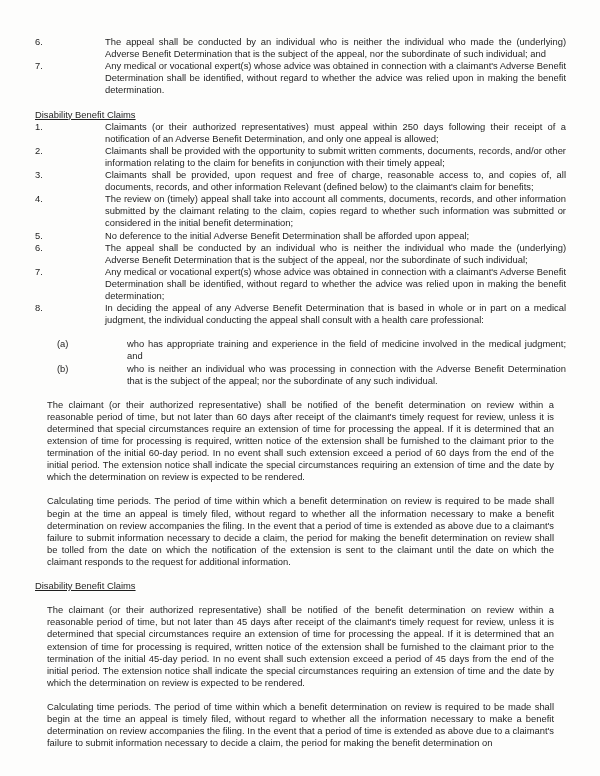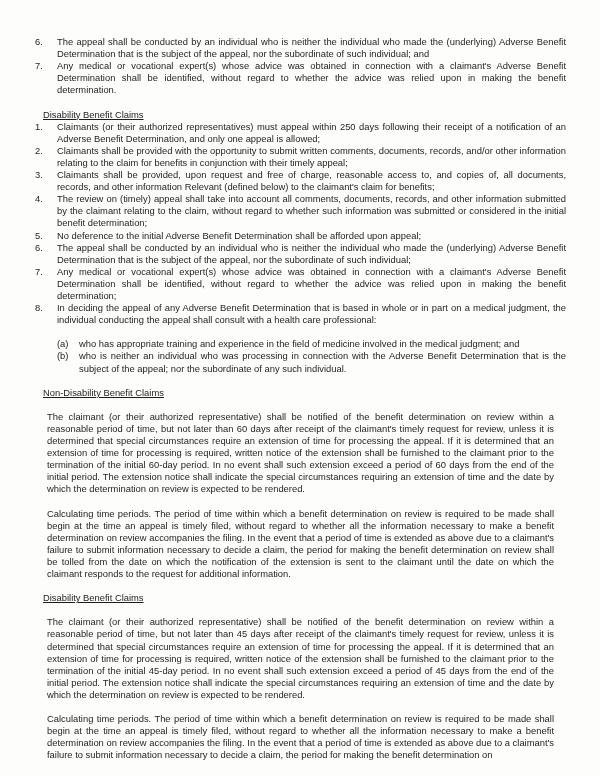--- a/index.html
+++ b/index.html
@@ -17,23 +17,23 @@
     width: 600px;
     height: 776px;
     padding: 36px 34px 0 35px;
     font-size: 9.4px;
     line-height: 12.1px;
   }
   .list { }
   .list.indent1 { margin-left: 22px; }
   .li { display: flex; }
   .marker { flex: 0 0 22px; }
-  .li .body { flex: 1 1 auto; text-align: justify; }
+  .li .body { flex: 1 1 auto; text-align: justify; margin-left: 48px; }
   .heading { }
-  .heading.u { text-decoration: underline; margin-left: 8px; }
+  .heading.u { text-decoration: underline; }
   .bold { font-weight: 400; }
   .para { margin: 12px; text-align: justify; }
   .gap { margin-top: 12.1px; }
 </style>
 </head>
 <body style="background: rgb(253, 253, 252); color: rgb(30, 30, 30);">
 
 <div class="page" id="doc-root">
     <div class="list">
       <div class="li">
@@ -54,21 +54,21 @@
       <div class="li">
         <span class="marker">2.</span>
         <span class="body"><span class="run">Claimants shall be provided with the opportunity to submit written comments, documents, records, and/or other information relating to the claim for benefits in conjunction with their timely appeal;</span></span>
       </div>
       <div class="li">
         <span class="marker">3.</span>
         <span class="body"><span class="run">Claimants shall be provided, upon request and free of charge, reasonable access to, and copies of, all documents, records, and other information Relevant (defined below) </span><span class="run bold">to the claimant's claim for benefits;</span></span>
       </div>
       <div class="li">
         <span class="marker">4.</span>
-        <span class="body"><span class="run">The review on (timely) appeal shall take into account all comments, documents, records, and other information submitted by the claimant relating to the claim, without regard to whether such information was submitted or considered in the initial benefit determination;</span></span>
+        <span class="body"><span class="run">The review on (timely) appeal shall take into account all comments, documents, records, and other information submitted by the claimant relating to the claim, copies regard to whether such information was submitted or considered in the initial benefit determination;</span></span>
       </div>
       <div class="li">
         <span class="marker">5.</span>
         <span class="body"><span class="run">No deference to the initial Adverse Benefit Determination shall be afforded upon appeal;</span></span>
       </div>
       <div class="li">
         <span class="marker">6.</span>
         <span class="body"><span class="run">The appeal shall be conducted by an individual who is neither the individual who made the (underlying) Adverse Benefit Determination that is the subject of the appeal, nor the subordinate of such individual;</span></span>
       </div>
       <div class="li">
@@ -83,19 +83,18 @@
     <div class="list indent1 gap">
       <div class="li">
         <span class="marker">(a)</span>
         <span class="body"><span class="run">who has appropriate training and experience in the field of medicine involved in the medical judgment; and</span></span>
       </div>
       <div class="li">
         <span class="marker">(b)</span>
         <span class="body"><span class="run">who is neither an individual who was processing in connection with the </span><span class="run bold">Adverse Benefit Determination that is the</span><span class="run"> subject of the appeal; nor the subordinate of any such individual.</span></span>
       </div>
     </div>
-    <div class="heading u gap">Non-Disability Benefit Claims</div>
     <p class="para"><span class="run">The claimant (or their authorized representative) shall be notified of the benefit determination on review within a </span><span class="run bold">reasonable period of time, but not later than 60 days after receipt of the claimant's timely request for review, unless it is</span><span class="run"> determined that special circumstances require an extension of time for processing the appeal.  If it is determined that an extension of time for processing is required, written notice of the extension shall be furnished to the claimant prior to the termination of the initial 60-day period.  In no event shall such extension exceed a period of 60 days from the end of the initial period.  The extension notice shall indicate the special circumstances requiring an extension of time and the date by which the determination on review is expected to be rendered.</span></p>
     <p class="para gap"><span class="run">Calculating time periods.  The period of time within which a benefit determination on review is required to be made shall begin at the time an appeal is timely filed, without regard to whether all the information necessary to make a benefit determination on review accompanies the filing.  In the event that a period of time is extended as above due to a </span><span class="run bold">claimant's failure to submit information necessary to decide a claim, the period for making the benefit determination on</span><span class="run"> review shall be tolled from the date on which the notification of the extension is sent to the claimant until the date on which the claimant responds to the request for additional information.</span></p>
     <div class="heading u gap">Disability Benefit Claims</div>
     <p class="para"><span class="run">The claimant (or their authorized representative) shall be notified of the benefit determination on review within a </span><span class="run bold">reasonable period of time, but not later than 45 days after receipt of the claimant's timely request for review, unless it is</span><span class="run"> determined that special circumstances require an extension of time for processing the appeal.  If it is determined that an extension of time for processing is required, written notice of the extension shall be furnished to the claimant prior to the termination of the initial 45-day period.  In no event shall such extension exceed a period of 45 days from the end of the initial period.  The extension notice shall indicate the special circumstances requiring an extension of time and the date by which the determination on review is expected to be rendered.</span></p>
     <p class="para gap"><span class="run">Calculating time periods.  The period of time within which a benefit determination on review is required to be made shall begin at the time an appeal is timely filed, without regard to whether all the information necessary to make a benefit determination on review accompanies the filing.  In the event that a period of time is extended as above due to a </span><span class="run bold">claimant's failure to submit information necessary to decide a claim, the period for making the benefit determination on</span></p>
   </div>
 
 </body></html>

